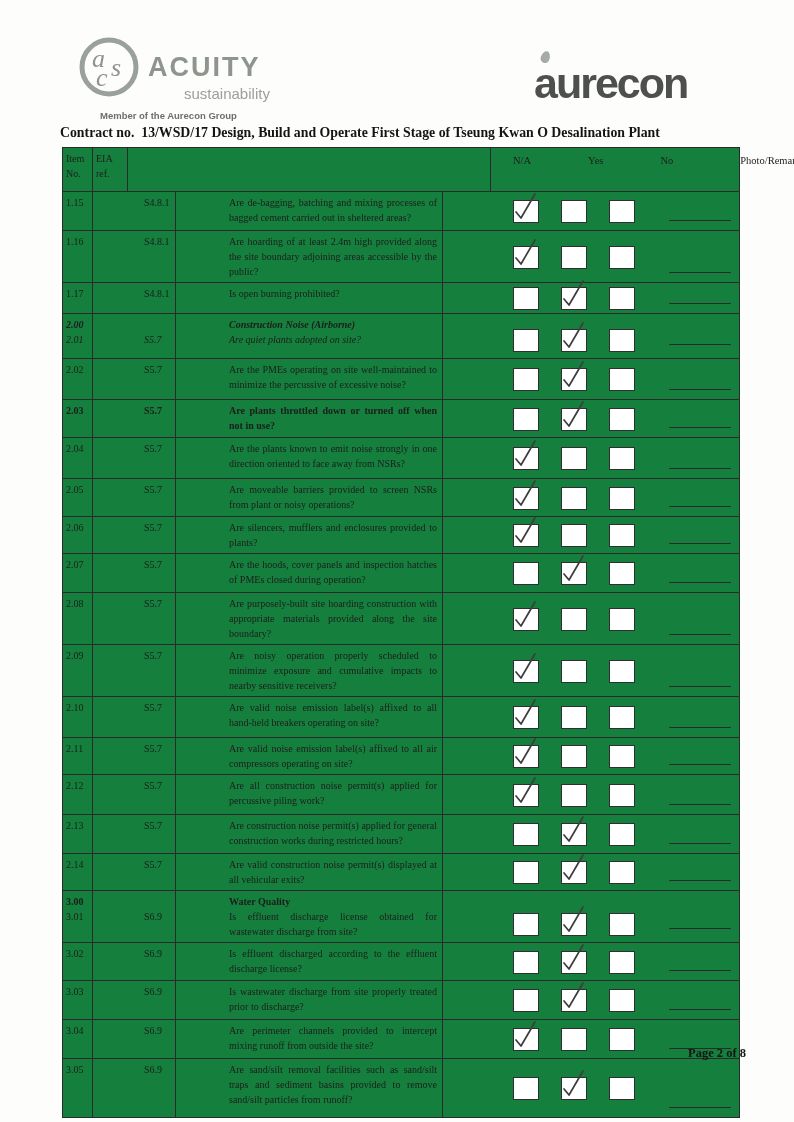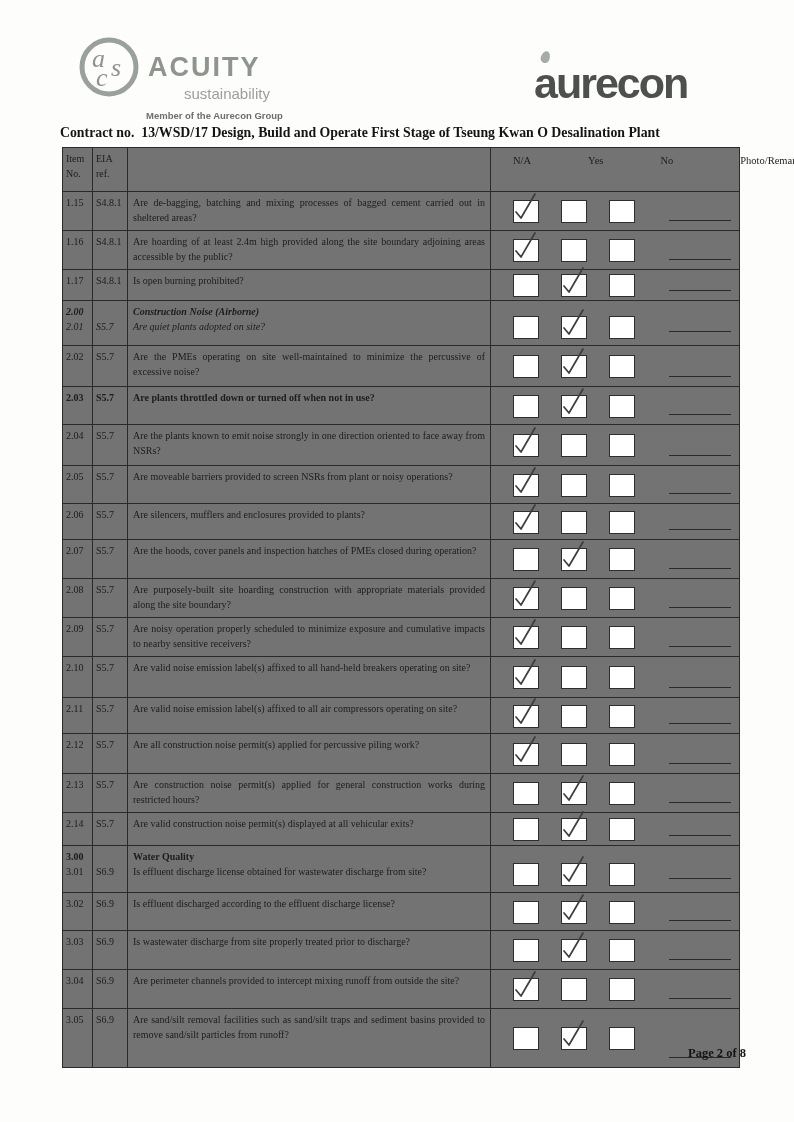--- a/index.html
+++ b/index.html
@@ -7,36 +7,36 @@
         font-family:"Liberation Serif",serif;color:#1c1c1c;overflow:hidden;}
 
   
   .acuity{position:absolute;left:78px;top:36px;width:260px;height:92px;}
   .acuity-mono{position:absolute;left:0;top:0;}
   .acuity-name{position:absolute;left:70px;top:16px;font-family:"Liberation Sans",sans-serif;
                font-size:27px;font-weight:600;letter-spacing:2px;color:#8e948e;}
   .acuity-sub{position:absolute;left:106px;top:49px;font-family:"Liberation Sans",sans-serif;
               font-size:15px;color:#9ba09b;}
   .acuity-member{position:absolute;left:22px;top:74px;font-family:"Liberation Sans",sans-serif;
-                 font-size:9.5px;font-weight:bold;color:#6b706b;margin-left:46px;}
+                 font-size:9.5px;font-weight:bold;color:#6b706b;}
   .aurecon{position:absolute;left:534px;top:56px;height:54px;}
   .aurecon-text{font-family:"Liberation Sans",sans-serif;font-size:43px;font-weight:bold;
                 color:#4e504d;letter-spacing:-2px;line-height:54px;}
   .aurecon-drop{position:absolute;left:7px;top:-5px;width:9px;height:12px;background:#a7aba7;
                 border-radius:50% 50% 50% 50%/62% 62% 38% 38%;transform:rotate(18deg);}
 
   
   .doc-title{position:absolute;left:60px;top:125px;width:678px;margin:0;
              font-size:13.8px;font-weight:bold;white-space:pre;color:#141414;}
 
   
-  .tbl{position:absolute;left:62px;top:147px;width:676px;border:1.6px solid #2a2a2a;background:#737373;}
+  .tbl{position:absolute;left:62px;top:147px;width:676px;border:1.6px solid #2a2a2a;background:#15803d;}
   .thead,.trow{display:grid;grid-template-columns:30px 35px 1fr 248px;}
   .thead{min-height:40px;border-bottom:1.4px solid #2a2a2a;}
-  .trow{border-bottom:1.2px solid #2a2a2a;}
+  .trow{border-bottom:1.2px solid #2a2a2a;gap:48px;}
   .trow:last-child{border-bottom:none;}
   .cell{border-right:1.2px solid #2a2a2a;padding:3px 3px 2px 3px;font-size:10px;line-height:1.5;}
   .cell:last-child{border-right:none;}
   .hitem{display:flex;flex-direction:column;justify-content:space-between;padding-bottom:10px;}
   .cq{padding:3px 5px;text-align:justify;}
   .sec-title,.sec-item{font-weight:bold;text-align:left;}
   .hchecks{display:flex;align-items:flex-start;padding:5px 0 0 22px;font-size:10.5px;gap:35px;}
   .hslot{width:24px;margin-right:22px;display:flex;justify-content:center;white-space:nowrap;}
   .hremarks{margin-left:10px;white-space:nowrap;}
   .cchecks{display:flex;align-items:center;padding-left:22px;}

